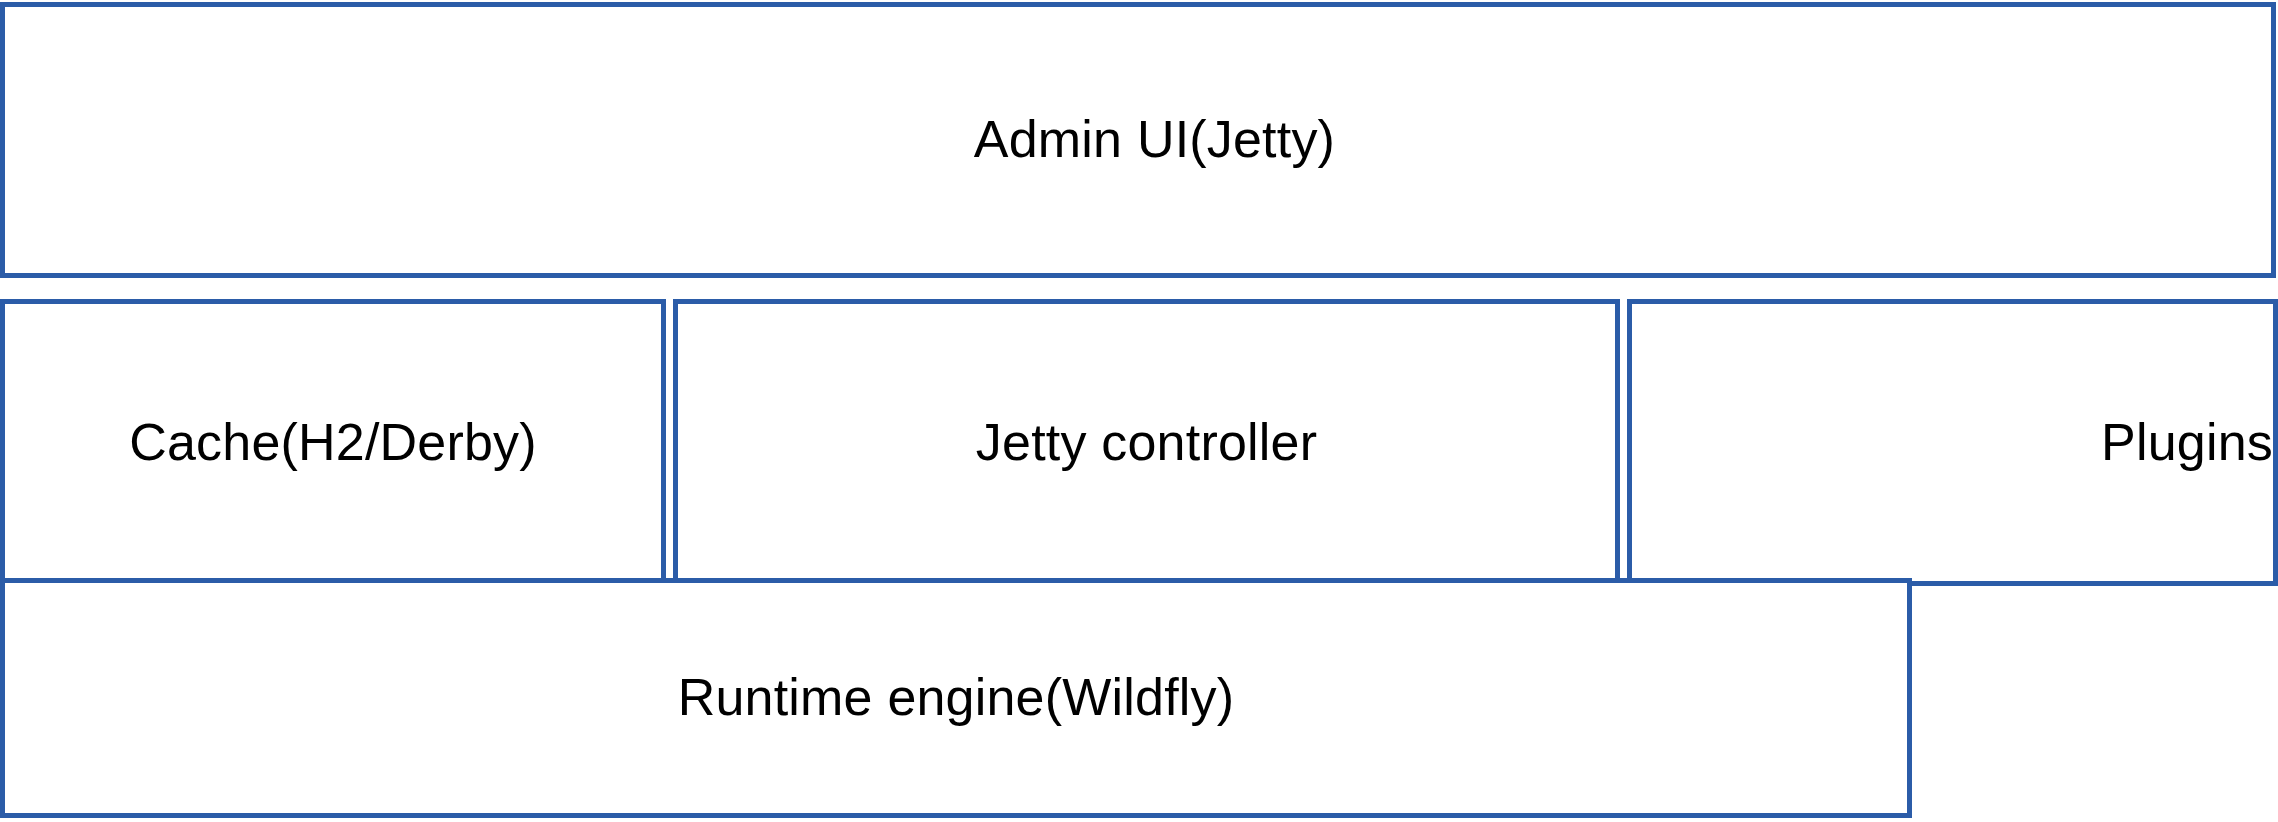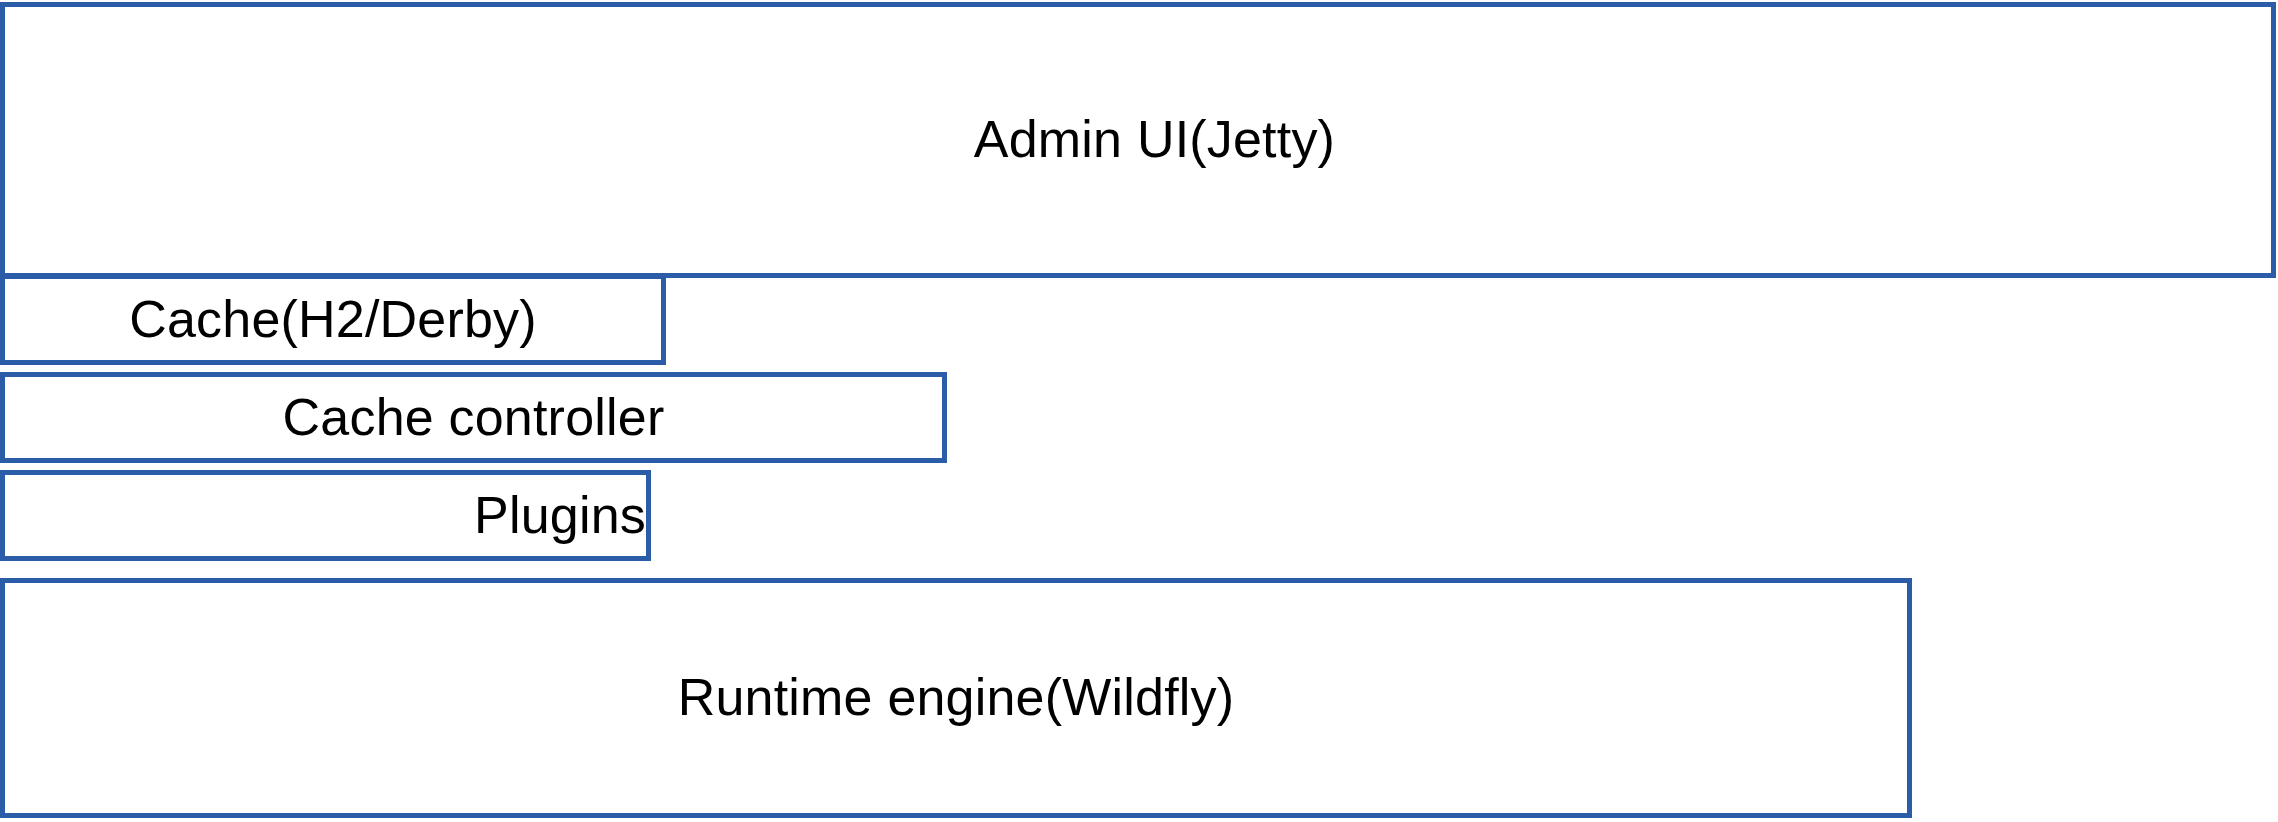--- a/index.html
+++ b/index.html
@@ -53,24 +53,23 @@
     left: 0px;
     top: 2px;
     width: 2278px;
     height: 276px;
   }
   #row-admin .block { width: 2276px; padding-left: 33px; }
 
   
   #row-middle {
     left: 0px;
-    top: 274px;
+    top: 299px;
     width: 2278px;
     height: 287px;
-    flex-direction: column;
   }
   #block-cache        { width: 666px; }
   #gap-cache-flow     { width: 7px; flex: 0 0 7px; }
   #block-flow         { width: 947px; }
   #gap-flow-plugins   { width: 7px; flex: 0 0 7px; }
   #block-plugins      { width: 651px; justify-content: flex-end; }
 
   
   #row-runtime {
     left: 0px;
@@ -92,21 +91,21 @@
   </div>
 
   <div class="layer-row" id="row-middle">
     <div class="block" id="block-cache">
       <span class="block-label">Cache(H2/Derby)</span>
     </div>
 
     <div id="gap-cache-flow"></div>
 
     <div class="block" id="block-flow">
-      <span class="block-label">Cache controller</span>
+      <span class="block-label">Jetty controller</span>
     </div>
 
     <div id="gap-flow-plugins"></div>
 
     <div class="block" id="block-plugins">
       <span class="block-label">Plugins</span>
     </div>
   </div>
 
   <div class="layer-row" id="row-runtime">

